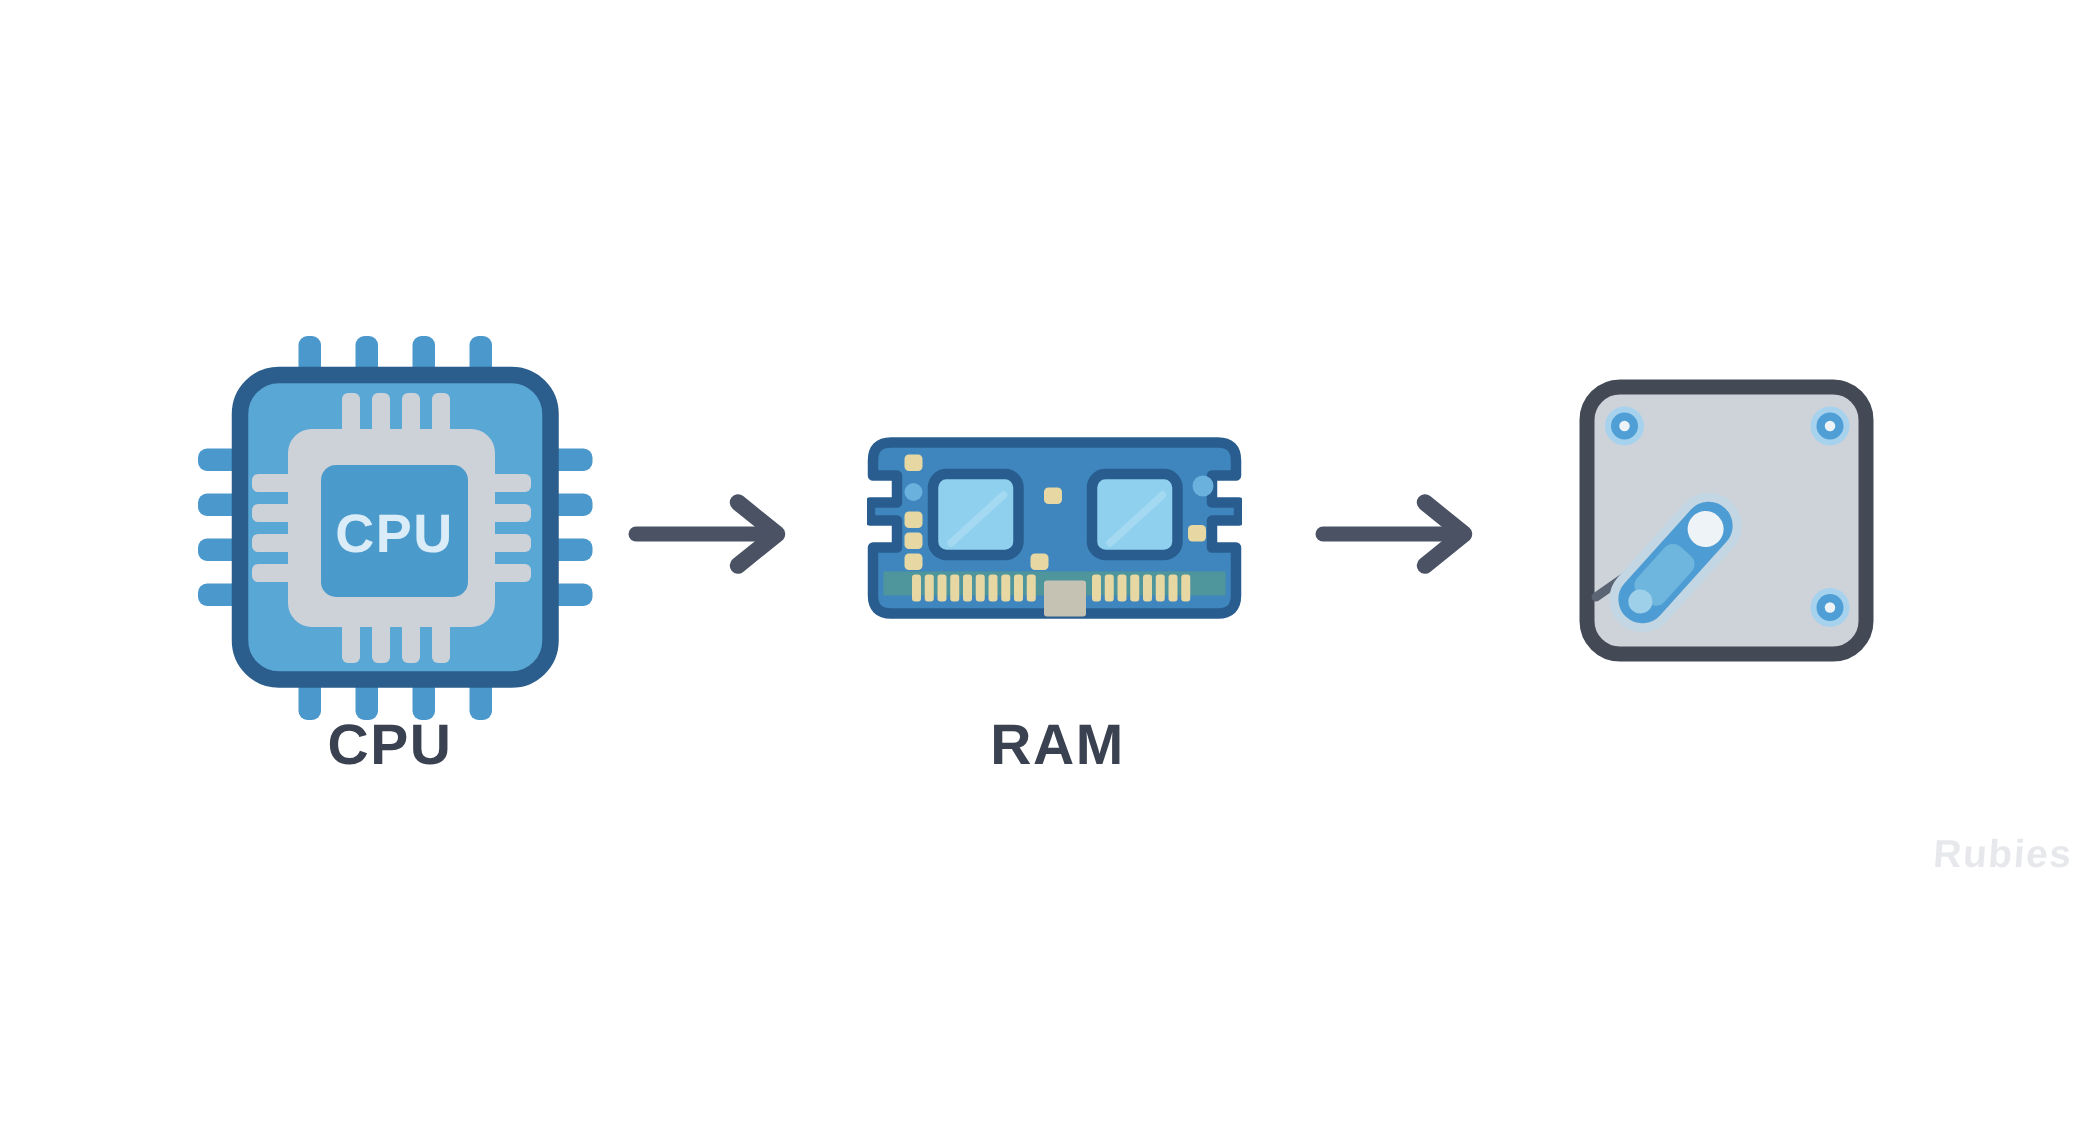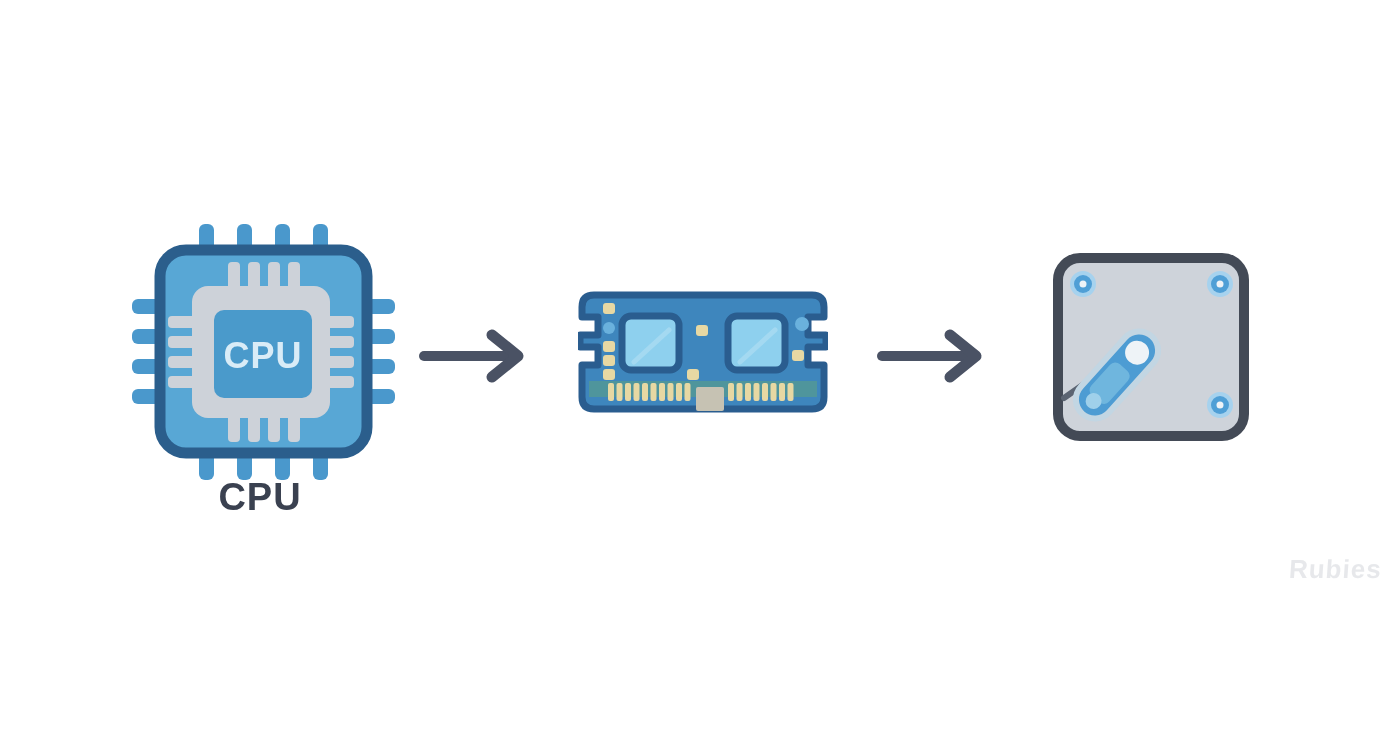--- a/index.html
+++ b/index.html
@@ -188,16 +188,17 @@
       <g transform="translate(67,125) rotate(42)">
         <rect x="-19" y="-52" width="38" height="104" rx="19" fill="#4d9cd3" stroke="#c2d6e3" stroke-width="6"></rect>
         <rect x="-12" y="-10" width="24" height="42" rx="7" fill="#6fb6de"></rect>
         <circle cx="0" cy="-30" r="12" fill="#eef3f7"></circle>
         <circle cx="0" cy="35" r="8" fill="#9fd0ea"></circle>
       </g>
     </svg>
   </div>
 
   <div class="node-label" style="left:140px; top:476px;">CPU</div>
+  <div class="node-label" style="left:585px; top:476px;">RAM</div>
 
   <div class="watermark">Rubies</div>
 
 </div>
 
 </body></html>

